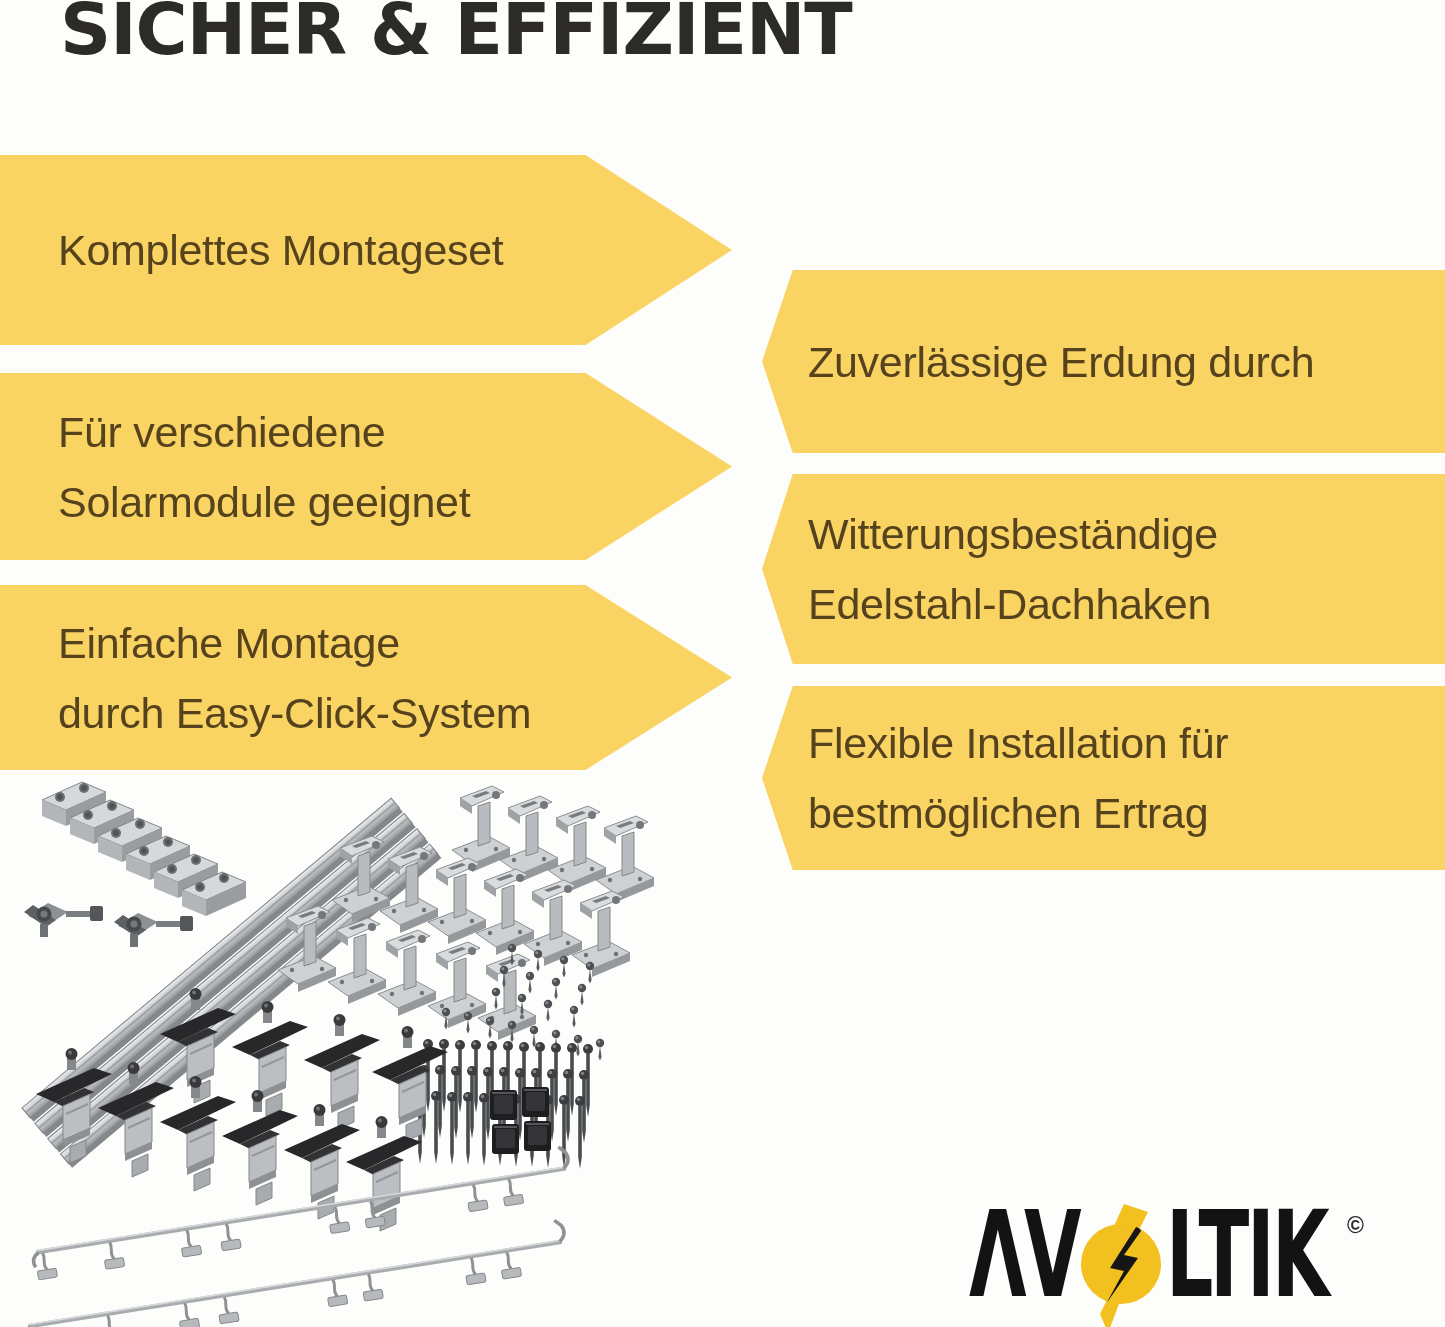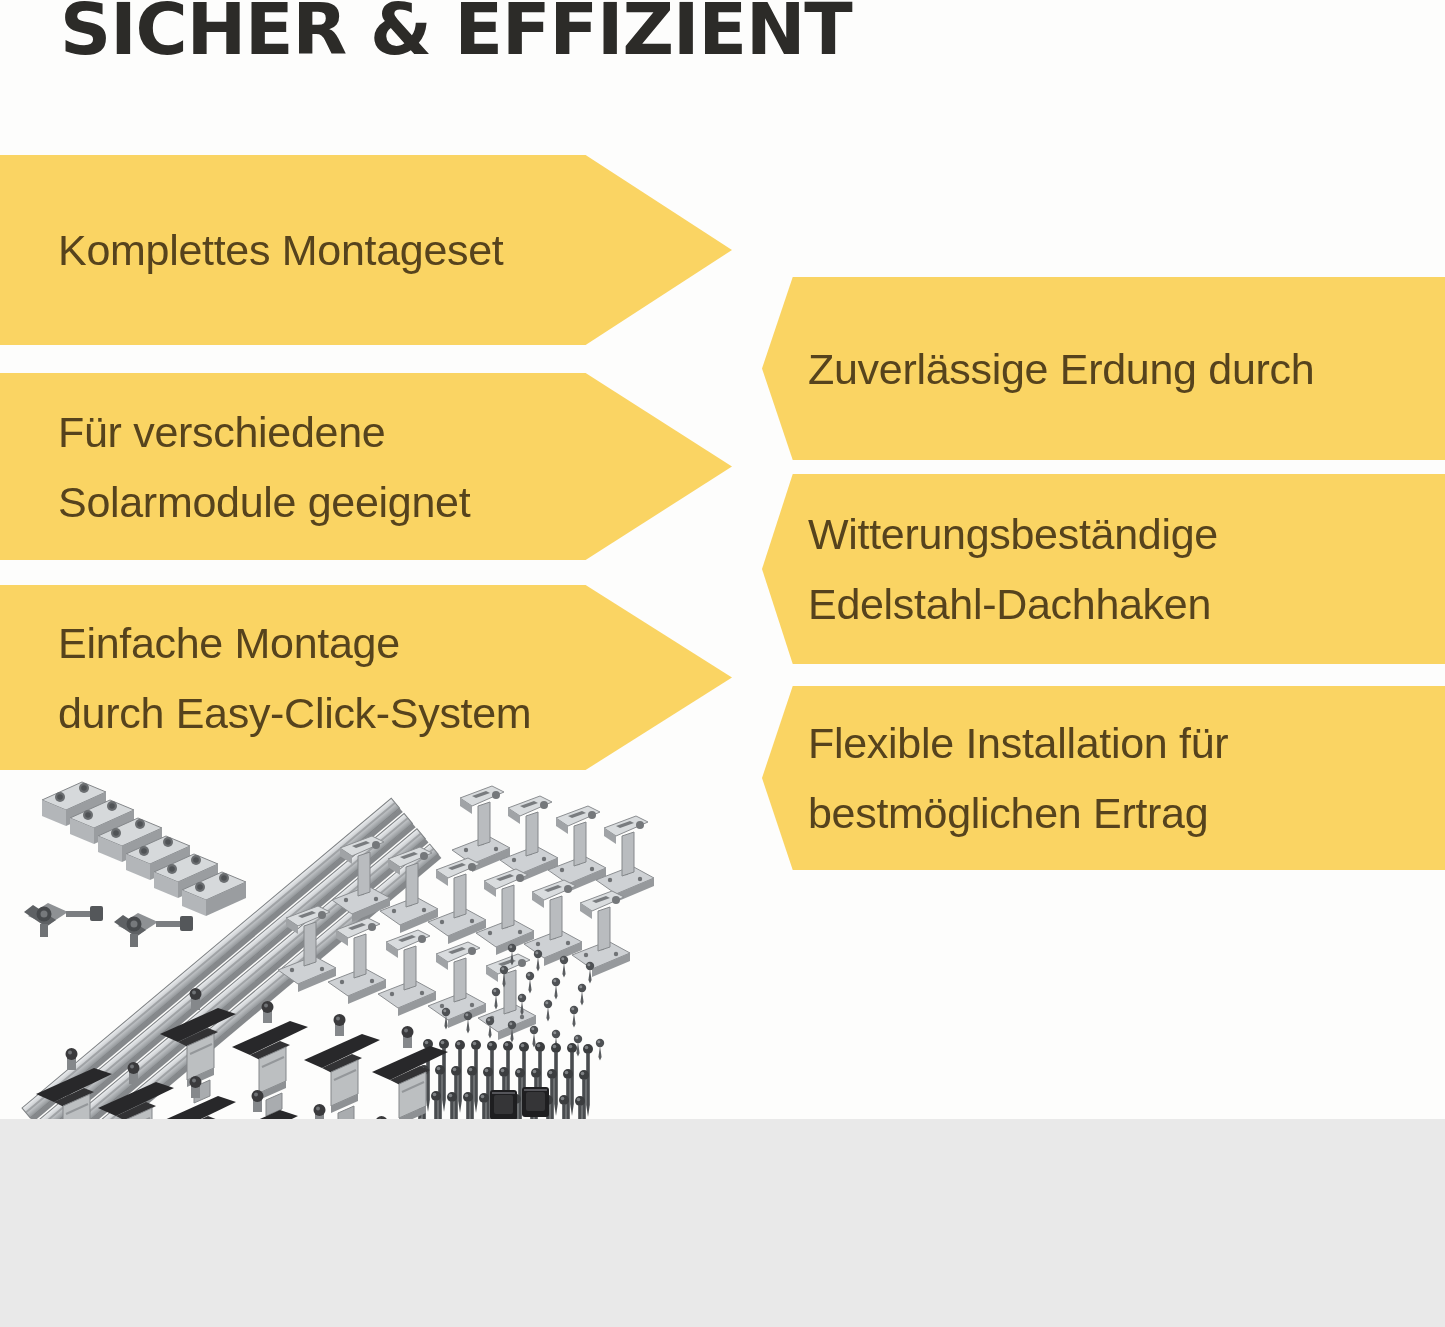--- a/index.html
+++ b/index.html
@@ -1,30 +1,30 @@
 <!DOCTYPE html>
 <html><head>
 <meta charset="utf-8">
 <style>
   html,body{margin:0;padding:0;background:#e9e9e9;}
-  .canvas{position:relative;width:1445px;height:1119px;background:#fdfdfc;overflow:hidden;
+  .canvas{position:relative;width:1445px;height:1327px;background:#fdfdfc;overflow:hidden;
           font-family:"Liberation Sans", sans-serif;}
   .page-title{position:absolute;left:60px;top:-10px;font-family:"DejaVu Sans", sans-serif;
           font-weight:bold;font-size:71px;letter-spacing:-1px;color:#2c2b28;line-height:80px;
           white-space:nowrap;}
   .banner{position:absolute;display:flex;flex-direction:column;justify-content:center;
           box-sizing:border-box;background:#fad463;color:#56431d;font-size:43px;
           letter-spacing:-0.3px;}
   .banner .ln{display:block;white-space:nowrap;line-height:70px;}
   .bl{left:0;width:732px;padding-left:58px;
       clip-path:polygon(0 0,80% 0,100% 50%,80% 100%,0 100%);}
   .br{left:762px;width:683px;padding-left:46px;
       clip-path:polygon(4.5% 0,100% 0,100% 100%,4.5% 100%,0 50%);}
   #bl1{top:155px;height:190px}
-  #br1{top:277px;height:183px}
+  #br1{top:270px;height:183px}
   #bl2{top:373px;height:187px}
   #br2{top:474px;height:190px}
   #bl3{top:585px;height:185px}
   #br3{top:686px;height:184px}
   .num4{color:#261807;}
   .photo{position:absolute;left:0;top:772px;width:660px;height:558px;}
   .logo{position:absolute;left:969px;top:1212px;width:430px;height:115px;}
   .logo .lg{position:absolute;top:-17px;font-family:"DejaVu Sans", sans-serif;font-weight:bold;
         font-size:120px;line-height:1;letter-spacing:-4px;color:#131313;
         transform:scaleX(0.62);transform-origin:0 0;white-space:nowrap;}

